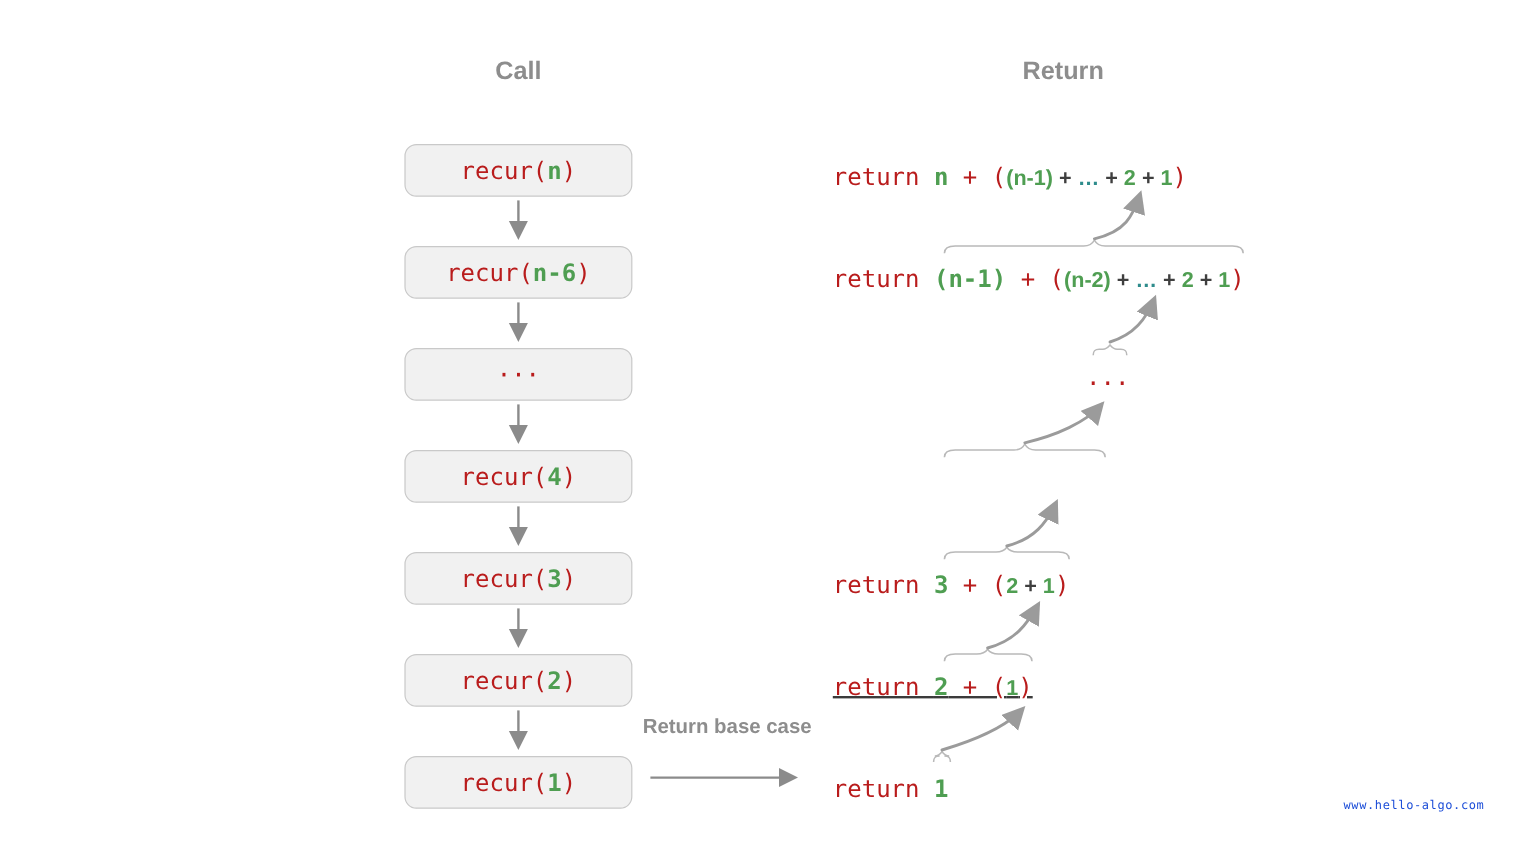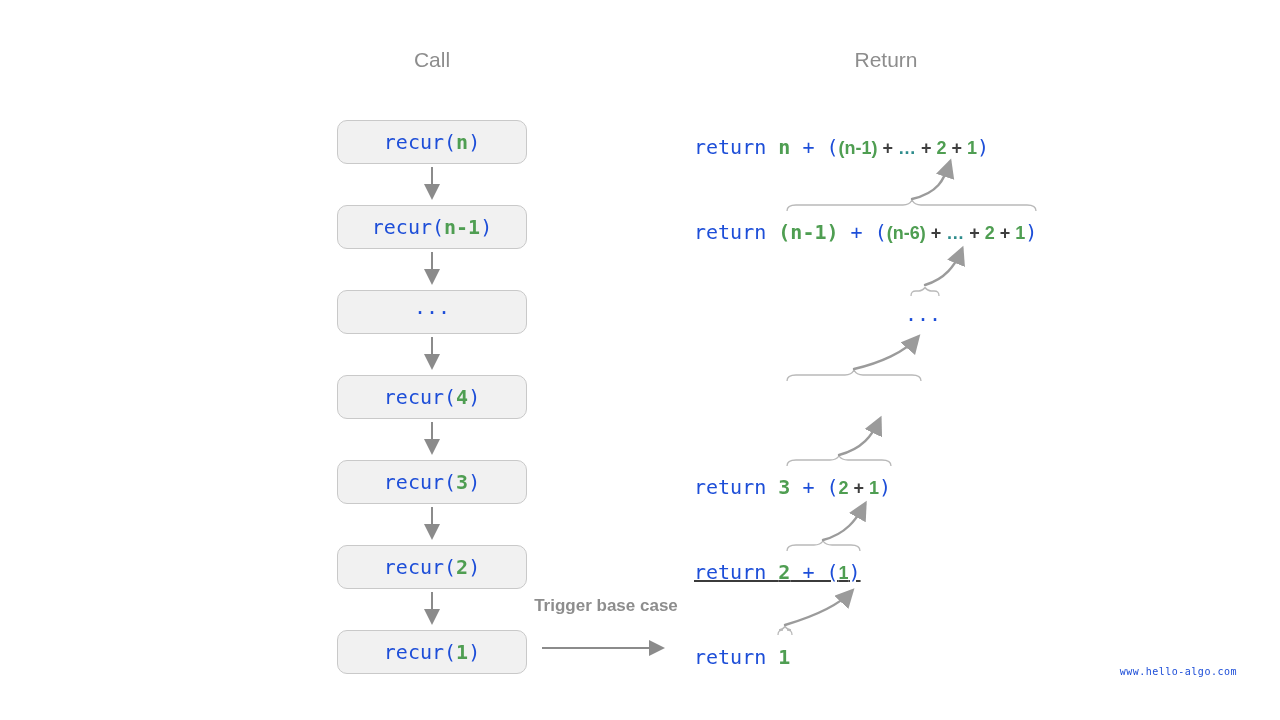--- a/index.html
+++ b/index.html
@@ -3,34 +3,34 @@
 <meta charset="utf-8">
 <style>
   html,body{margin:0;padding:0;background:#ffffff;}
   #stage{
     position:relative;width:1280px;height:720px;background:#ffffff;overflow:hidden;
     font-family:"DejaVu Sans Mono","Liberation Mono",monospace;
   }
   .hdr{
     position:absolute;text-align:center;
     font-family:"Liberation Sans","DejaVu Sans",sans-serif;
-    font-weight:400;font-size:21px;color:#8d8d8d;
+    font-weight:700;font-size:21px;color:#8d8d8d;
   }
   .cbox{
     position:absolute;left:337px;width:190px;height:44px;
     background:#f1f1f1;border:1.5px solid #c9c9c9;border-radius:10px;
     display:flex;align-items:center;justify-content:center;
     font-size:20px;color:#3b3b3b;box-sizing:border-box;
   }
   .rline{
     position:absolute;left:694px;height:26px;line-height:36px;
     font-size:20px;color:#3b3b3b;white-space:nowrap;
   }
   .tk{white-space:pre;}
-  .k{color:#1d4ed8;}
+  .k{color:#b91c1c;}
   .g{color:#4f9e52;font-weight:700;}
   .t{color:#2e8c8c;font-weight:700;}
   .sm{font-family:"Liberation Sans","DejaVu Sans",sans-serif;font-size:18px;font-weight:700;}
   .sm.k{font-weight:700;color:#3f3f3f;}
   .trigger-label{
     position:absolute;left:501px;top:596px;width:210px;text-align:center;
     font-family:"Liberation Sans","DejaVu Sans",sans-serif;
     font-weight:700;font-size:17px;color:#8d8d8d;
   }
   .watermark{
@@ -47,21 +47,21 @@
   <div class="hdr" style="left:337px;top:48px;width:190px;">Call</div>
   <div class="hdr" style="left:796px;top:48px;width:180px;">Return</div>
 
   <div class="cbox" style="top:120px;">
       <span class="tk k">recur(</span>
       <span class="tk g">n</span>
       <span class="tk k">)</span>
     </div>
   <div class="cbox" style="top:205px;">
       <span class="tk k">recur(</span>
-      <span class="tk g">n-1</span>
+      <span class="tk g">n-6</span>
       <span class="tk k">)</span>
     </div>
   <div class="cbox" style="top:290px;">
       <span class="tk k">···</span>
     </div>
   <div class="cbox" style="top:375px;">
       <span class="tk k">recur(</span>
       <span class="tk g">4</span>
       <span class="tk k">)</span>
     </div>
@@ -75,27 +75,27 @@
       <span class="tk g">2</span>
       <span class="tk k">)</span>
     </div>
   <div class="cbox" style="top:630px;">
       <span class="tk k">recur(</span>
       <span class="tk g">1</span>
       <span class="tk k">)</span>
     </div>
 
   <div class="rline" style="top:129px;"><span class="tk k">return </span><span class="tk g">n</span><span class="tk k"> + (</span><span class="tk g sm">(n-1)</span><span class="tk k sm"> + </span><span class="tk t sm">…</span><span class="tk k sm"> + </span><span class="tk g sm">2</span><span class="tk k sm"> + </span><span class="tk g sm">1</span><span class="tk k">)</span></div>
-  <div class="rline" style="top:214px;"><span class="tk k">return </span><span class="tk g">(n-1)</span><span class="tk k"> + (</span><span class="tk g sm">(n-6)</span><span class="tk k sm"> + </span><span class="tk t sm">…</span><span class="tk k sm"> + </span><span class="tk g sm">2</span><span class="tk k sm"> + </span><span class="tk g sm">1</span><span class="tk k">)</span></div>
+  <div class="rline" style="top:214px;"><span class="tk k">return </span><span class="tk g">(n-1)</span><span class="tk k"> + (</span><span class="tk g sm">(n-2)</span><span class="tk k sm"> + </span><span class="tk t sm">…</span><span class="tk k sm"> + </span><span class="tk g sm">2</span><span class="tk k sm"> + </span><span class="tk g sm">1</span><span class="tk k">)</span></div>
   <div class="rline" style="top:296px;left:905px;"><span class="tk k">...</span></div>
   <div class="rline" style="top:469px;"><span class="tk k">return </span><span class="tk g">3</span><span class="tk k"> + (</span><span class="tk g sm">2</span><span class="tk k sm"> + </span><span class="tk g sm">1</span><span class="tk k">)</span></div>
   <div class="rline" style="top:554px;text-decoration:underline;"><span class="tk k">return </span><span class="tk g">2</span><span class="tk k"> + (</span><span class="tk g sm">1</span><span class="tk k">)</span></div>
   <div class="rline" style="top:639px;"><span class="tk k">return </span><span class="tk g">1</span></div>
 
-  <div class="trigger-label">Trigger base case</div>
+  <div class="trigger-label">Return base case</div>
 
   <div class="watermark">www.hello-algo.com</div>
 
   <svg class="overlay" width="1280" height="720" viewBox="0 0 1280 720">
     <defs>
       <marker id="ahd" markerWidth="10" markerHeight="10" refX="6.5" refY="4" orient="auto">
         <path d="M0,0 L8,4 L0,8 z" fill="#8b8b8b"></path>
       </marker>
       <marker id="ahc" markerWidth="10" markerHeight="10" refX="6.5" refY="4" orient="auto">
         <path d="M0,0 L8,4 L0,8 z" fill="#9b9b9b"></path>

